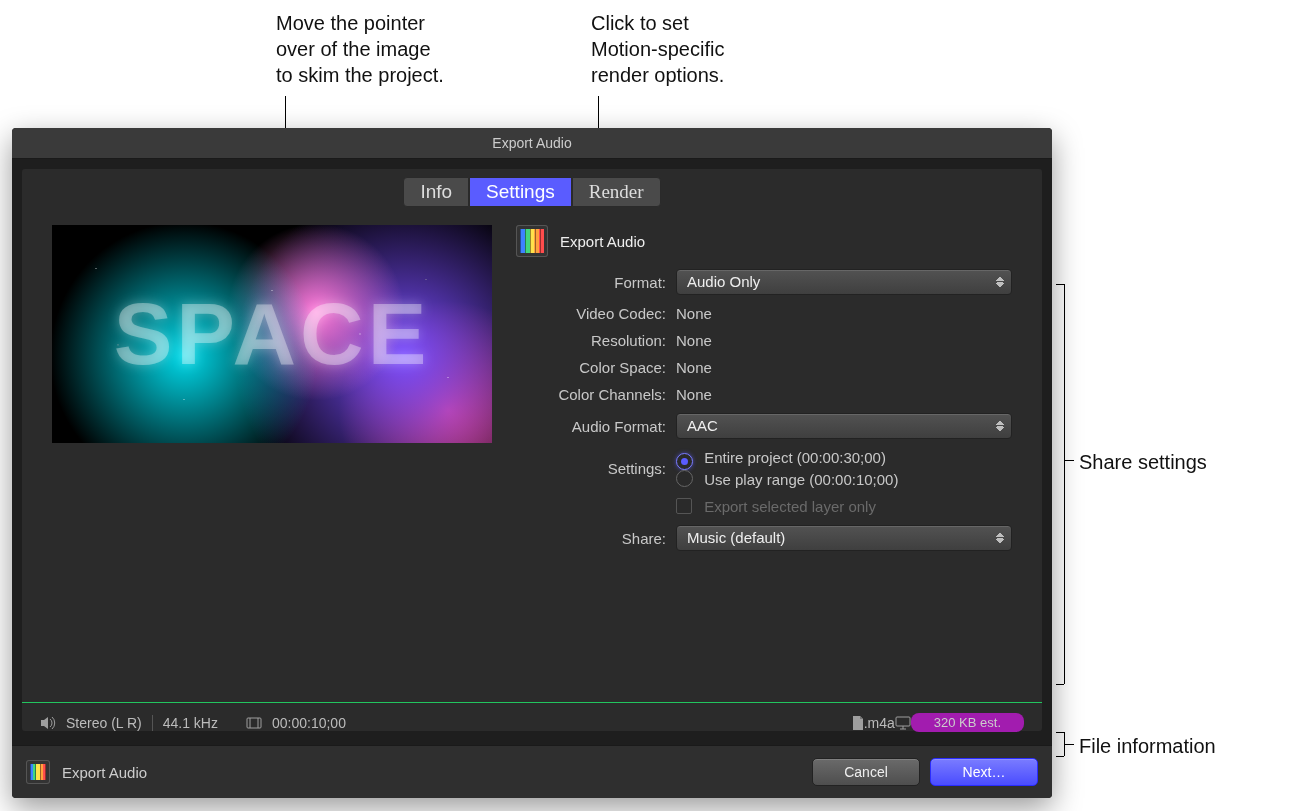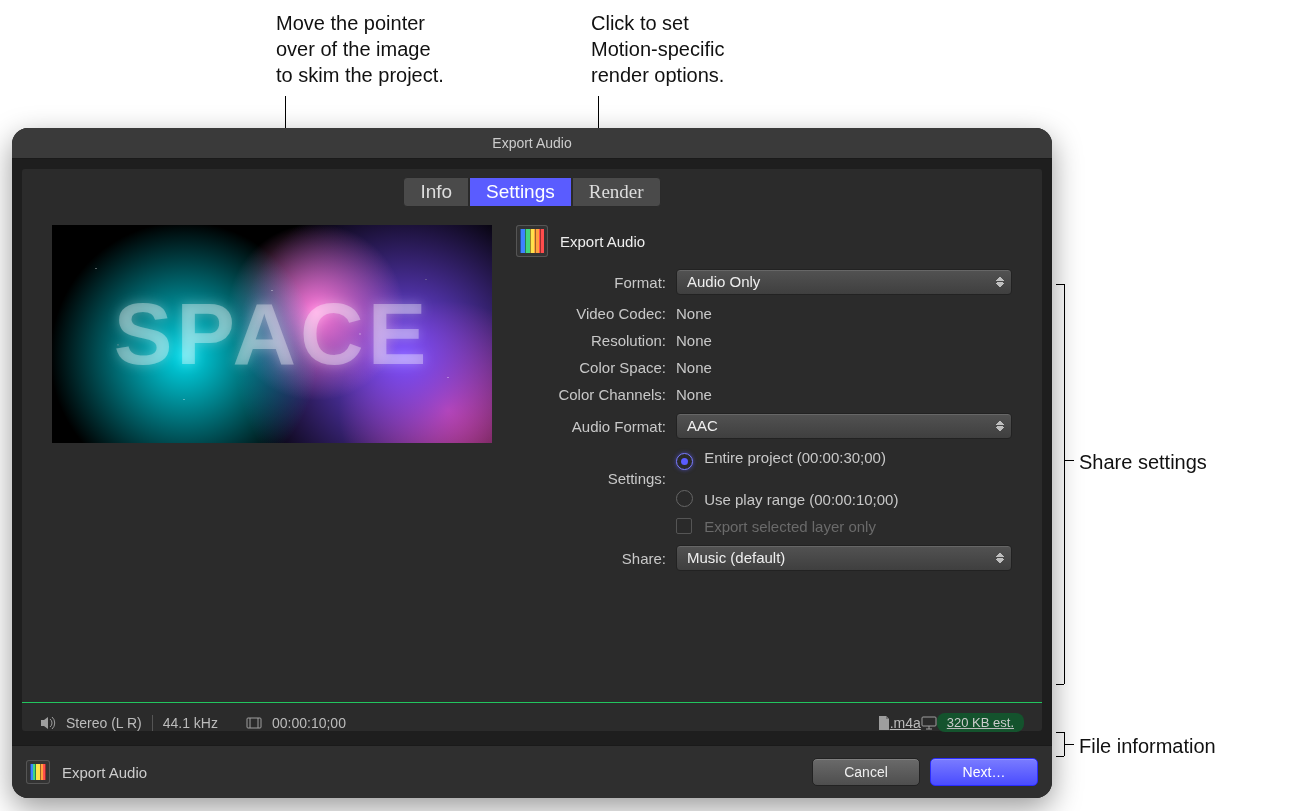--- a/index.html
+++ b/index.html
@@ -31,21 +31,21 @@
   
   .annot{position:absolute;color:var(--annot);font-size:20px;line-height:1.3;white-space:pre;}
   .call-line{position:absolute;background:#000;}
 
   
   .window{
     position:absolute;
     left:12px; top:128px;
     width:1040px; height:670px;
     background:var(--panel-darker);
-    border-radius:16px;
+    border-radius:4px;
     box-shadow:0 10px 30px rgba(0,0,0,.4);
     overflow:hidden;
     color:var(--text);
   }
   .titlebar{
     height:30px; line-height:30px; text-align:center;
     background:#3a3a3a;
     color:#ccc; font-size:14px;
     border-bottom:1px solid #1a1a1a;
   }
@@ -172,23 +172,23 @@
 
   .statusbar{
     position:absolute;left:10px;right:10px;bottom:56px;
     display:flex;align-items:center;
     padding:10px 18px;
     font-size:14px;color:#bbb;
     border-top:1px solid #22c55e;
   }
   .statusbar .left{display:flex;align-items:center;gap:10px;}
   .vdiv{width:1px;height:16px;background:#555;}
-  .statusbar .right{margin-left:auto;display:flex;align-items:center;text-decoration:underline;}
+  .statusbar .right{margin-left:auto;display:flex;align-items:center;}
   .badge{
-    background:#14532d;color:#ccc;border-radius:8px;padding:2px 10px;font-size:13px;
+    background:#a21caf;color:#ccc;border-radius:8px;padding:2px 23px;font-size:13px;
   }
   .mini-icon{display:inline-flex;opacity:.8;}
 
   .footer{
     position:absolute;left:0;right:0;bottom:0;height:52px;
     background:#2f2f2f;border-top:1px solid #1a1a1a;
     display:flex;align-items:center;padding:0 14px;
   }
   .footer .left{display:flex;align-items:center;gap:12px;color:#ccc;}
   .footer .right{margin-left:auto;display:flex;gap:10px;}
@@ -272,21 +272,21 @@
           <div class="label">Color Channels:</div>
           <div class="value">None</div>
         </div>
         <div class="row">
           <div class="label">Audio Format:</div>
           <div class="select">AAC</div>
         </div>
         <div class="row">
           <div class="label">Settings:</div>
           <div>
-            <div style="margin-bottom:20px">
+            <div style="margin-bottom:0">
               <span class="radio sel"></span>
               <span>Entire project (00:00:30;00)</span>
             </div>
             <div>
               <span class="radio"></span>
               <span>Use play range (00:00:10;00)</span>
             </div>
           </div>
         </div>
         <div class="row" style="margin-top:5px">

